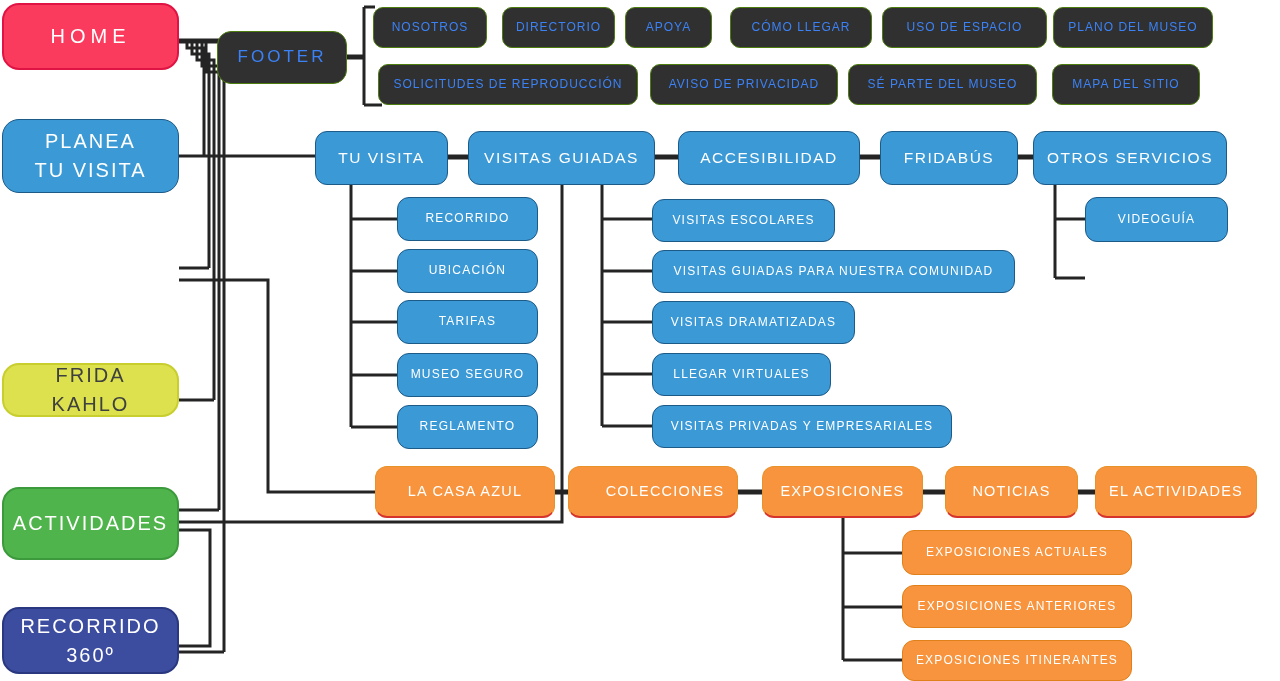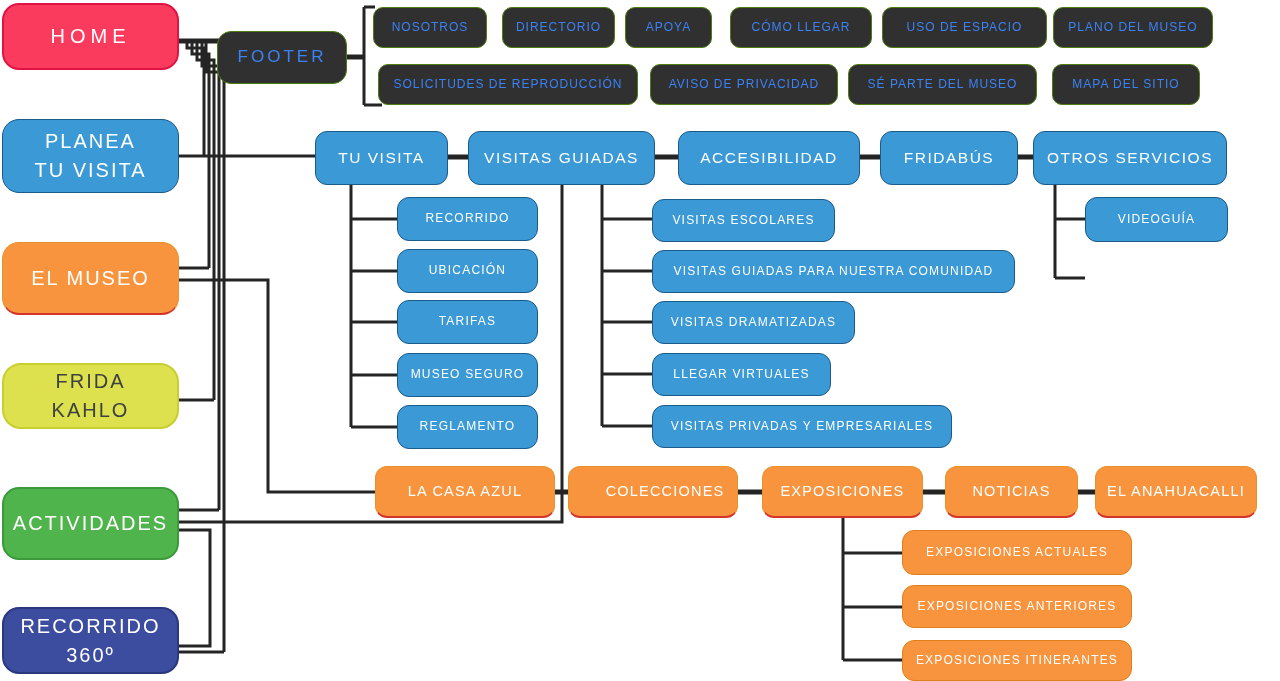--- a/index.html
+++ b/index.html
@@ -55,22 +55,21 @@
                M843 518 V660 M843 553 H902 M843 607 H902 M843 660 H902"></path>
       <path stroke-width="5" d="M179 41 H220 M347 57 H364
                M448 157 H468 M655 157 H678 M860 157 H880 M1018 157 H1033
                M555 492 H568 M738 492 H762 M923 492 H945 M1078 492 H1095"></path>
     </g>
   </svg>
 
   <div class="node c-pink sz-main sz-home" style="left:2px;top:3px;width:177px;height:67px;">HOME</div>
   <div class="node c-blue sz-main" style="left:2px;top:119px;width:177px;height:74px;">PLANEA
 TU VISITA</div>
-  <div class="node c-orange-main sz-main" style="left:2px;top:242px;width:177px;height:73px;border-radius:17px;">EL MUSEO</div>
-  <div class="node c-yellow sz-main" style="left:2px;top:363px;width:177px;height:66px;border-radius:19px;">FRIDA
+  <div class="node c-yellow sz-main" style="left:2px;top:363px;width:177px;height:54px;">FRIDA
 KAHLO</div>
   <div class="node c-green sz-main" style="left:2px;top:487px;width:177px;height:73px;">ACTIVIDADES</div>
   <div class="node c-navy sz-main" style="left:2px;top:607px;width:177px;height:67px;">RECORRIDO
 360º</div>
 
   <div class="node c-dark sz-footer" style="left:217px;top:31px;width:130px;height:53px;">FOOTER</div>
 
   <div class="node c-dark sz-dark" style="left:373px;top:7px;width:114px;height:41px;">NOSOTROS</div>
   <div class="node c-dark sz-dark" style="left:502px;top:7px;width:113px;height:41px;">DIRECTORIO</div>
   <div class="node c-dark sz-dark" style="left:625px;top:7px;width:87px;height:41px;">APOYA</div>
@@ -100,19 +99,19 @@
   <div class="node c-blue sz-child" style="left:652px;top:301px;width:203px;height:43px;">VISITAS DRAMATIZADAS</div>
   <div class="node c-blue sz-child" style="left:652px;top:353px;width:179px;height:43px;">LLEGAR VIRTUALES</div>
   <div class="node c-blue sz-child" style="left:652px;top:405px;width:300px;height:43px;">VISITAS PRIVADAS Y EMPRESARIALES</div>
 
   <div class="node c-blue sz-child" style="left:1085px;top:197px;width:143px;height:45px;">VIDEOGUÍA</div>
 
   <div class="node c-orange-main sz-orow" style="left:375px;top:466px;width:180px;height:52px;">LA CASA AZUL</div>
   <div class="node c-orange-main sz-orow" style="left:568px;top:466px;width:170px;height:52px;padding-left:32px;">COLECCIONES</div>
   <div class="node c-orange-main sz-orow" style="left:762px;top:466px;width:161px;height:52px;">EXPOSICIONES</div>
   <div class="node c-orange-main sz-orow" style="left:945px;top:466px;width:133px;height:52px;">NOTICIAS</div>
-  <div class="node c-orange-main sz-orow" style="left:1095px;top:466px;width:162px;height:52px;">EL ANAHUACALLI</div>
+  <div class="node c-orange-main sz-orow" style="left:1095px;top:466px;width:162px;height:52px;">EL ACTIVIDADES</div>
 
   <div class="node c-orange sz-child" style="left:902px;top:530px;width:230px;height:45px;">EXPOSICIONES ACTUALES</div>
   <div class="node c-orange sz-child" style="left:902px;top:585px;width:230px;height:43px;">EXPOSICIONES ANTERIORES</div>
   <div class="node c-orange sz-child" style="left:902px;top:640px;width:230px;height:41px;">EXPOSICIONES ITINERANTES</div>
 
 </div>
 
 </body></html>

